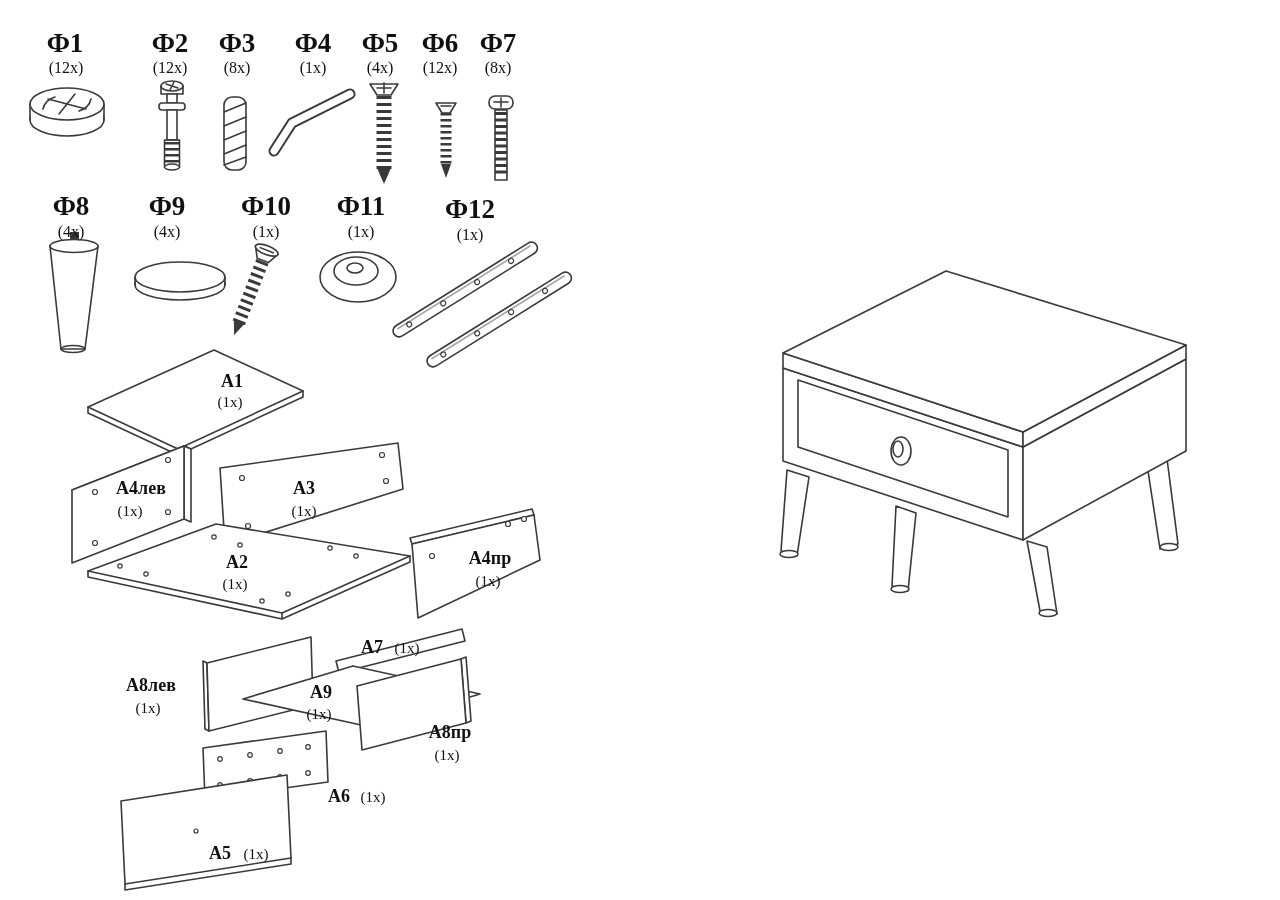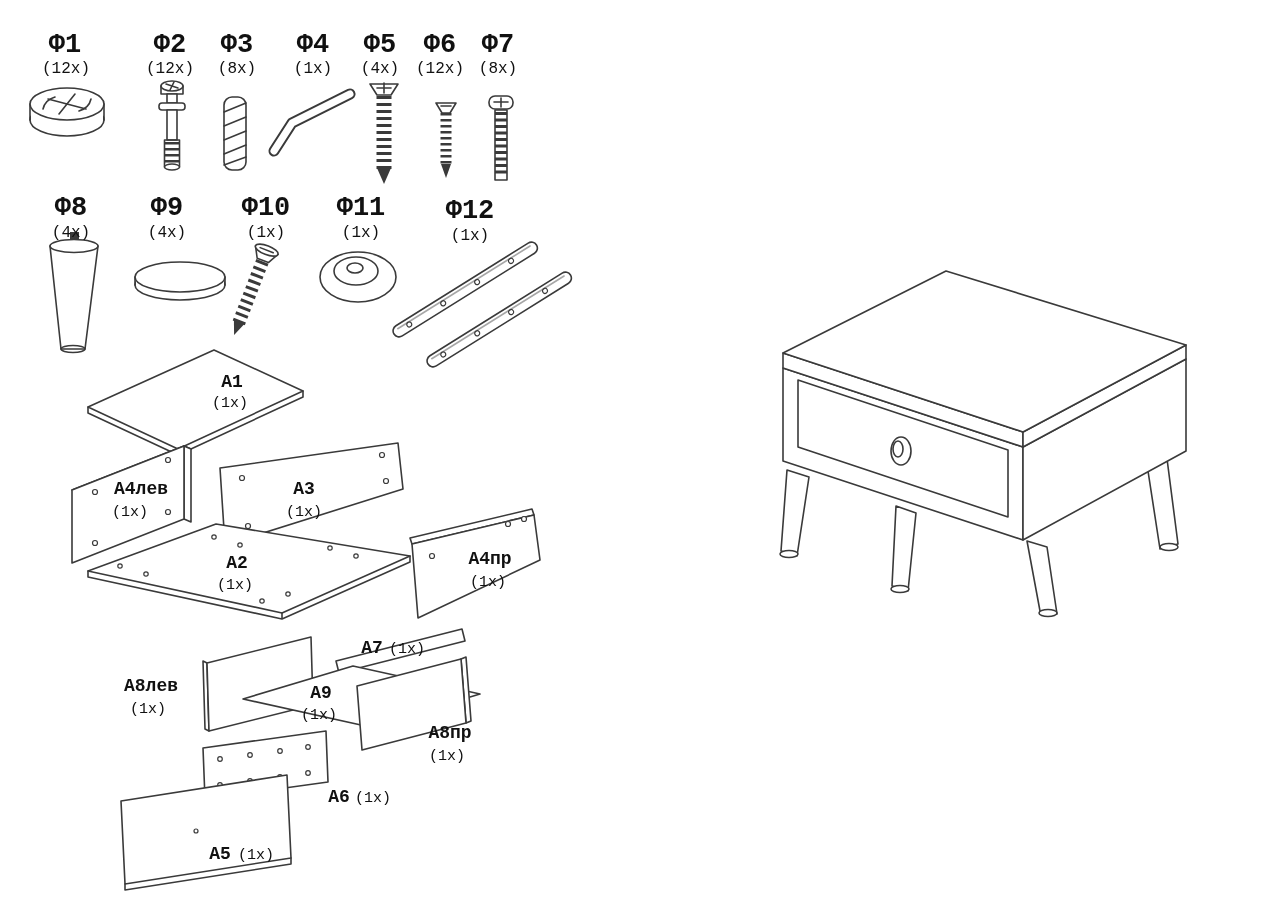--- a/index.html
+++ b/index.html
@@ -1,17 +1,17 @@
 <!DOCTYPE html>
 <html><head>
 <meta charset="utf-8">
 <style>
   html,body{margin:0;padding:0;background:#fff;}
   .page{position:relative;width:1280px;height:900px;background:#ffffff;overflow:hidden;
-        font-family:Liberation Mono, monospace;}
+        font-family:Liberation Serif, serif;}
   svg{position:absolute;left:0;top:0;}
   .ln{fill:none;stroke:#3a3a3a;stroke-width:1.6;stroke-linecap:round;stroke-linejoin:round;}
   .fw{fill:#ffffff;stroke:#3a3a3a;stroke-width:1.6;stroke-linejoin:round;}
   .fd{fill:#3a3a3a;stroke:none;}
   .thread{stroke:#3a3a3a;fill:none;}
   .hole{fill:#ffffff;stroke:#3a3a3a;stroke-width:1.2;}
   text{fill:#111111;}
   .hw-id{font-size:27px;font-weight:bold;}
   .hw-qty{font-size:16px;}
   .p-id{font-size:18px;font-weight:bold;}

